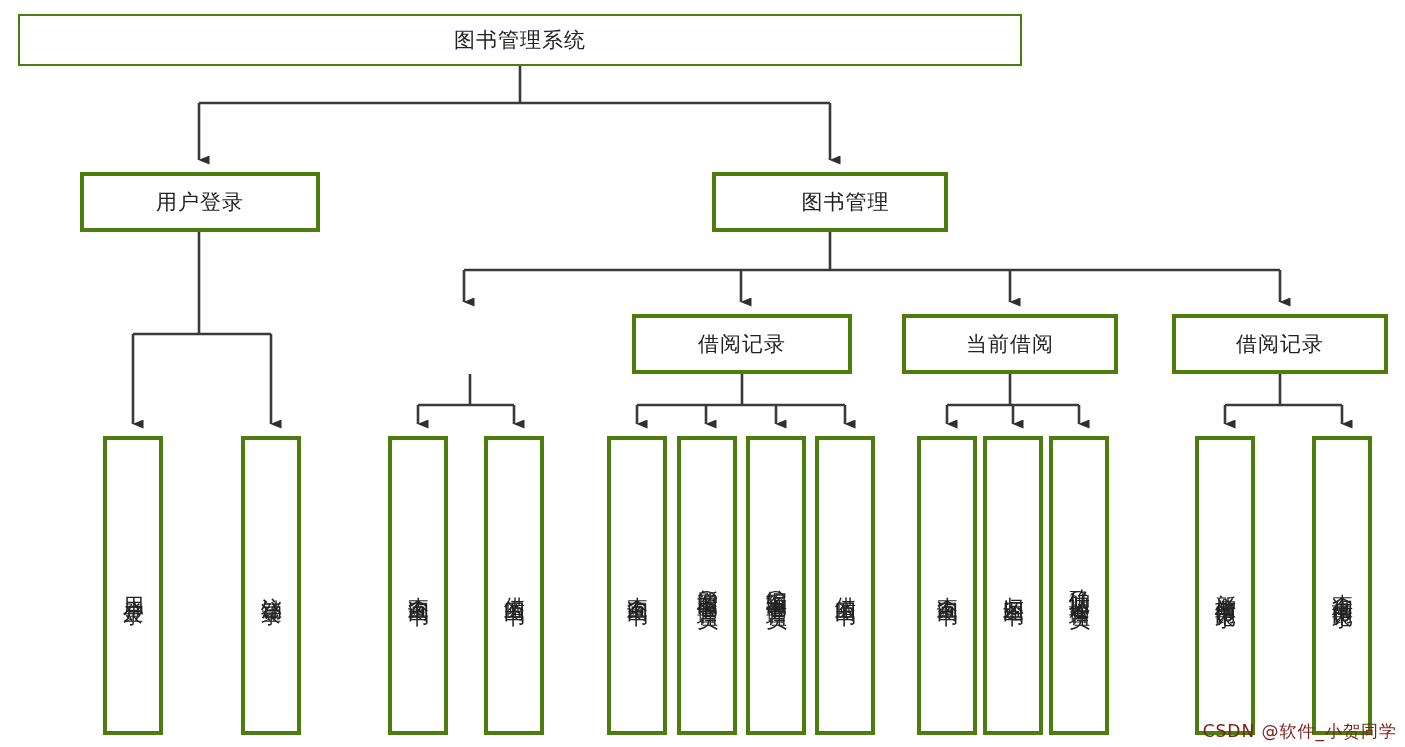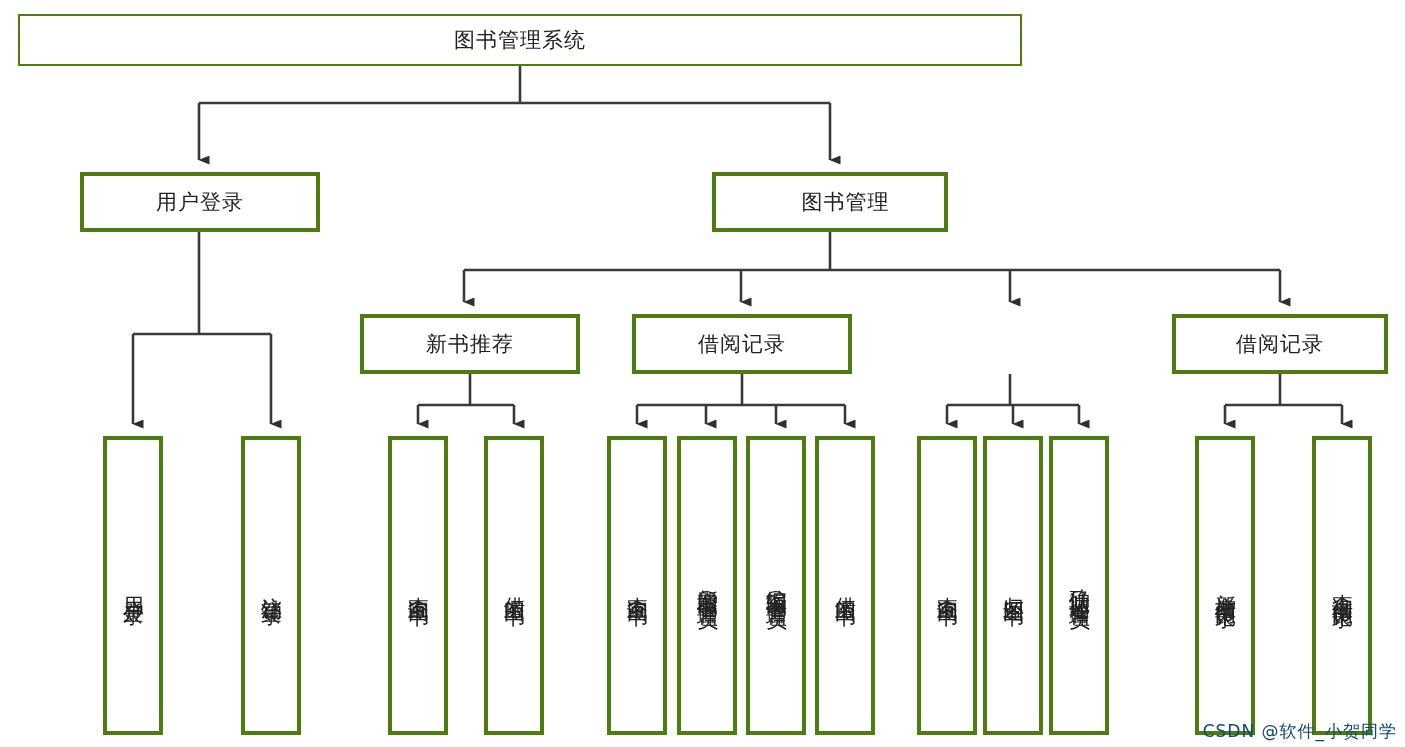--- a/index.html
+++ b/index.html
@@ -58,21 +58,21 @@
     display: block;
   }
   .node-root {
     border-width: 2px;
   }
   #watermark {
     position: absolute;
     right: 8px;
     bottom: 4px;
     font-size: 17px;
-    color: #0c4a6e;
+    color: #7f1d1d;
     letter-spacing: 1px;
     z-index: 3;
     white-space: nowrap;
   }
 </style>
 </head>
 <body>
 
 <div id="diagram-root">
 
@@ -130,25 +130,25 @@
     <span>图书管理系统</span>
   </div>
 
   <div class="node horiz" style="left:80px; top:172px; width:240px; height:60px;">
     <span>用户登录</span>
   </div>
   <div class="node horiz" style="left:712px; top:172px; width:236px; height:60px;padding-left:31px;">
     <span>图书管理</span>
   </div>
 
-  <div class="node horiz" style="left:360px; top:314px; width:220px; height:60px;">
-    <span>新书推荐</span>
-  </div>
   <div class="node horiz" style="left:632px; top:314px; width:220px; height:60px;">
     <span>借阅记录</span>
+  </div>
+  <div class="node horiz" style="left:902px; top:314px; width:216px; height:60px;">
+    <span>当前借阅</span>
   </div>
   <div class="node horiz" style="left:1172px; top:314px; width:216px; height:60px;font-family:Liberation Serif, serif;">
     <span>借阅记录</span>
   </div>
 
   <div class="node vert" style="left:103px; top:436px; width:60px; height:299px;">
     <span class="vlabel">用户登录</span>
   </div>
   <div class="node vert" style="left:241px; top:436px; width:60px; height:299px;">
     <span class="vlabel">注销登录</span>

